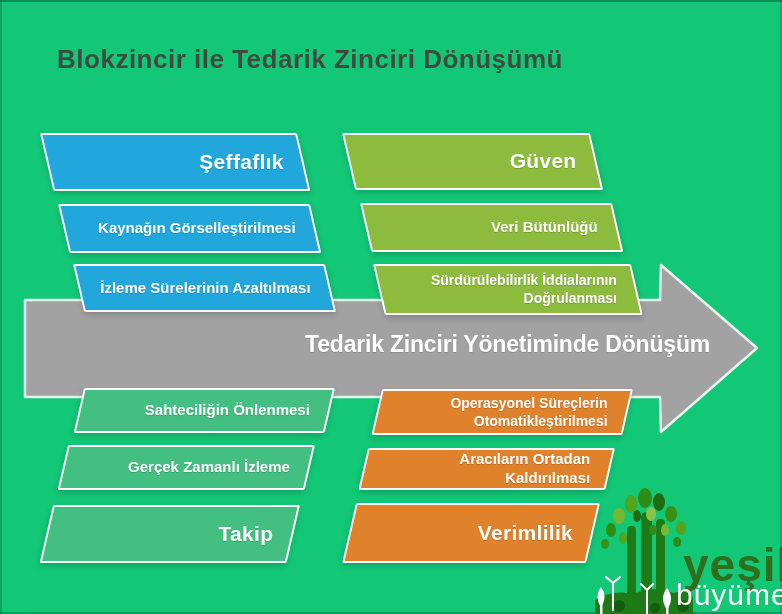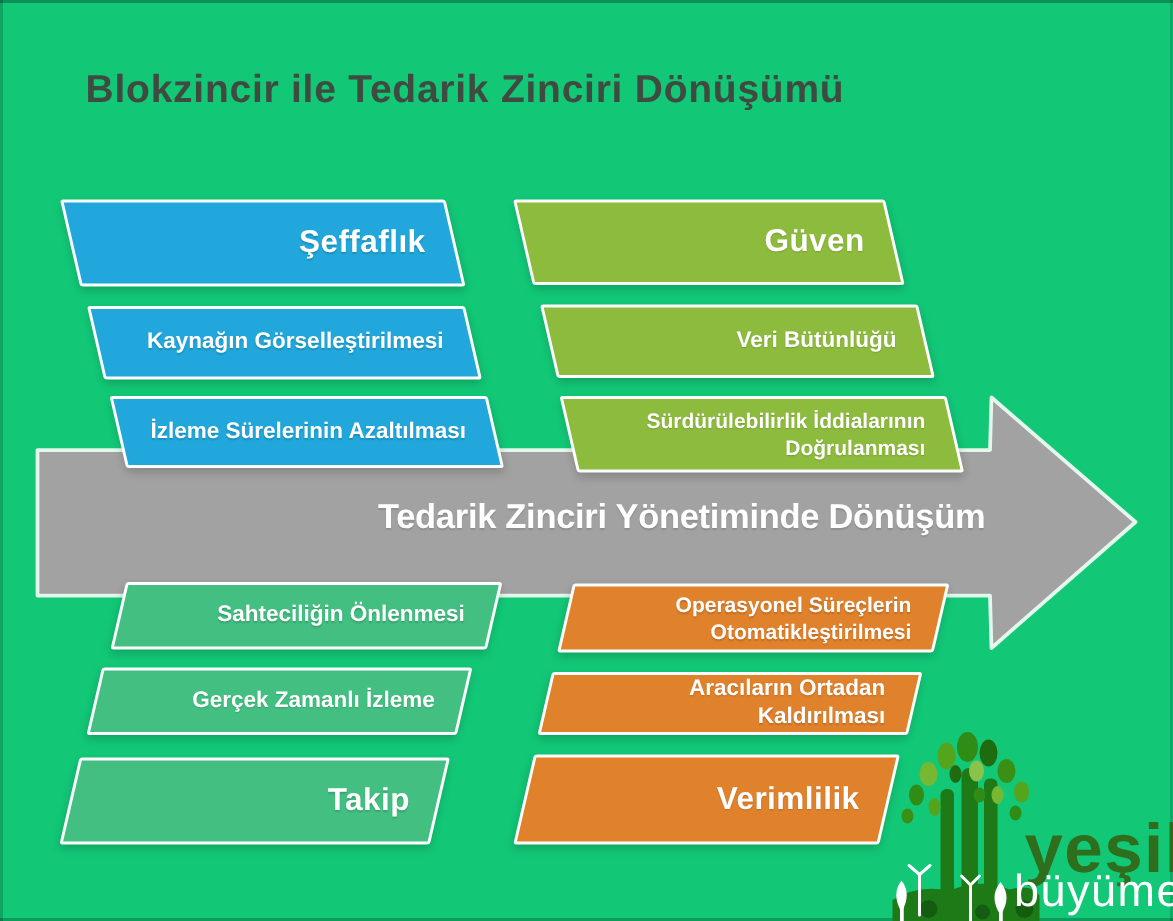--- a/index.html
+++ b/index.html
@@ -9,21 +9,21 @@
     background:#12c877;
     box-shadow:inset 0 2px 0 rgba(0,0,0,.28), inset 2px 0 0 rgba(0,0,0,.18),
                inset -2px 0 0 rgba(0,0,0,.15), inset 0 -2px 0 rgba(0,0,0,.22);
   }
   .title{
     position:absolute;left:0;top:44px;width:620px;text-align:center;
     font-size:26px;font-weight:bold;color:#3f4b41;letter-spacing:.5px;
   }
   .arrow-svg{position:absolute;left:0;top:0;}
   .arrow-label{
-    position:absolute;left:252px;top:331px;width:470px;text-align:left;
+    position:absolute;left:240px;top:331px;width:470px;text-align:right;
     color:#fff;font-size:23px;font-weight:bold;white-space:nowrap;
     letter-spacing:-.2px;text-shadow:0 1px 1px rgba(0,0,0,.12);
   }
   .shape{
     position:absolute;border:2px solid #fdfffe;border-radius:2px;
     box-shadow:0 3px 6px rgba(0,0,0,.18);
     display:flex;align-items:center;justify-content:flex-end;
     box-sizing:border-box;
   }
   .skew-pos{transform:skewX(13deg);transform-origin:0 0;}

